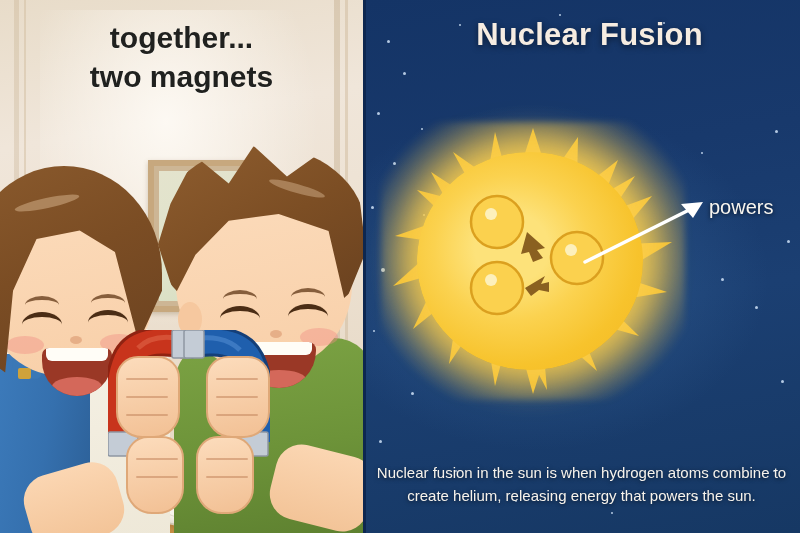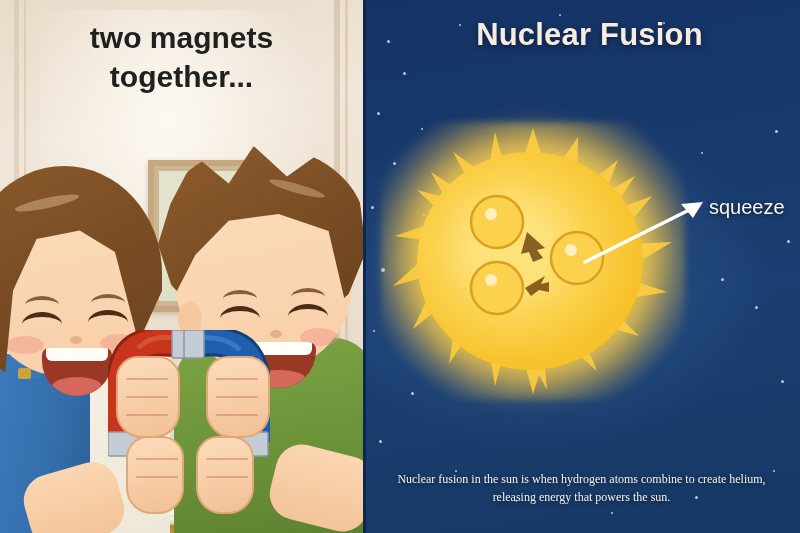--- a/index.html
+++ b/index.html
@@ -421,25 +421,24 @@
     text-shadow: 0 2px 6px rgba(0,0,0,0.5);
     z-index: 20;
   }
 
   .caption-right {
     position: absolute;
     left: 12px; bottom: 26px;
     width: 413px;
     text-align: center;
     color: #f7f3ec;
-    font-size: 12px;
+    font-size: 15px;
     line-height: 1.55;
     text-shadow: 0 1px 4px rgba(0,0,0,0.6);
     z-index: 20;
-    font-family: Liberation Serif, serif;
   }
 
   .helium-label {
     position: absolute;
     left: 346px; top: 196px;
     color: #f8f5ef;
     font-size: 20px;
     text-shadow: 0 1px 4px rgba(0,0,0,0.65);
     z-index: 22;
   }
@@ -584,22 +583,22 @@
       <div class="knuckle k1"></div>
       <div class="knuckle k2"></div>
       <div class="knuckle k3"></div>
     </div>
     <div class="hand h-boy-bot">
       <div class="knuckle k1"></div>
       <div class="knuckle k2"></div>
     </div>
 
     <div class="title-left">
+      <div>together...</div>
       <div>two magnets</div>
-      <div>together...</div>
     </div>
   </div>
 
   <div class="panel-right">
     <div class="divider"></div>
 
     <div class="stars">
       <div class="star-dot" style="left:24px;  top:40px;  width:3px; height:3px;"></div>
       <div class="star-dot" style="left:96px;  top:24px;  width:2px; height:2px;"></div>
       <div class="star-dot" style="left:40px;  top:72px;  width:3px; height:3px;"></div>
@@ -681,21 +680,21 @@
           <path d="M60 96 L80 84 L76 92 L84 90 L84 100 L74 98 L66 104 Z"></path>
         </g>
       </svg>
     </div>
 
     <svg class="helium-arrow" width="132" height="72" viewBox="0 0 132 72">
       <line x1="4" y1="66" x2="116" y2="10" stroke="#ffffff" stroke-width="3.5" stroke-linecap="round"></line>
       <path d="M122 6 L100 8 L112 22 Z" fill="#ffffff"></path>
     </svg>
 
-    <div class="helium-label">squeeze</div>
+    <div class="helium-label">powers</div>
 
     <div class="title-right">
       <div>Nuclear Fusion</div>
     </div>
 
     <div class="caption-right">Nuclear fusion in the sun is when hydrogen atoms combine to create helium, releasing energy that powers the sun.</div>
   </div>
 </div>
 
 </body></html>

